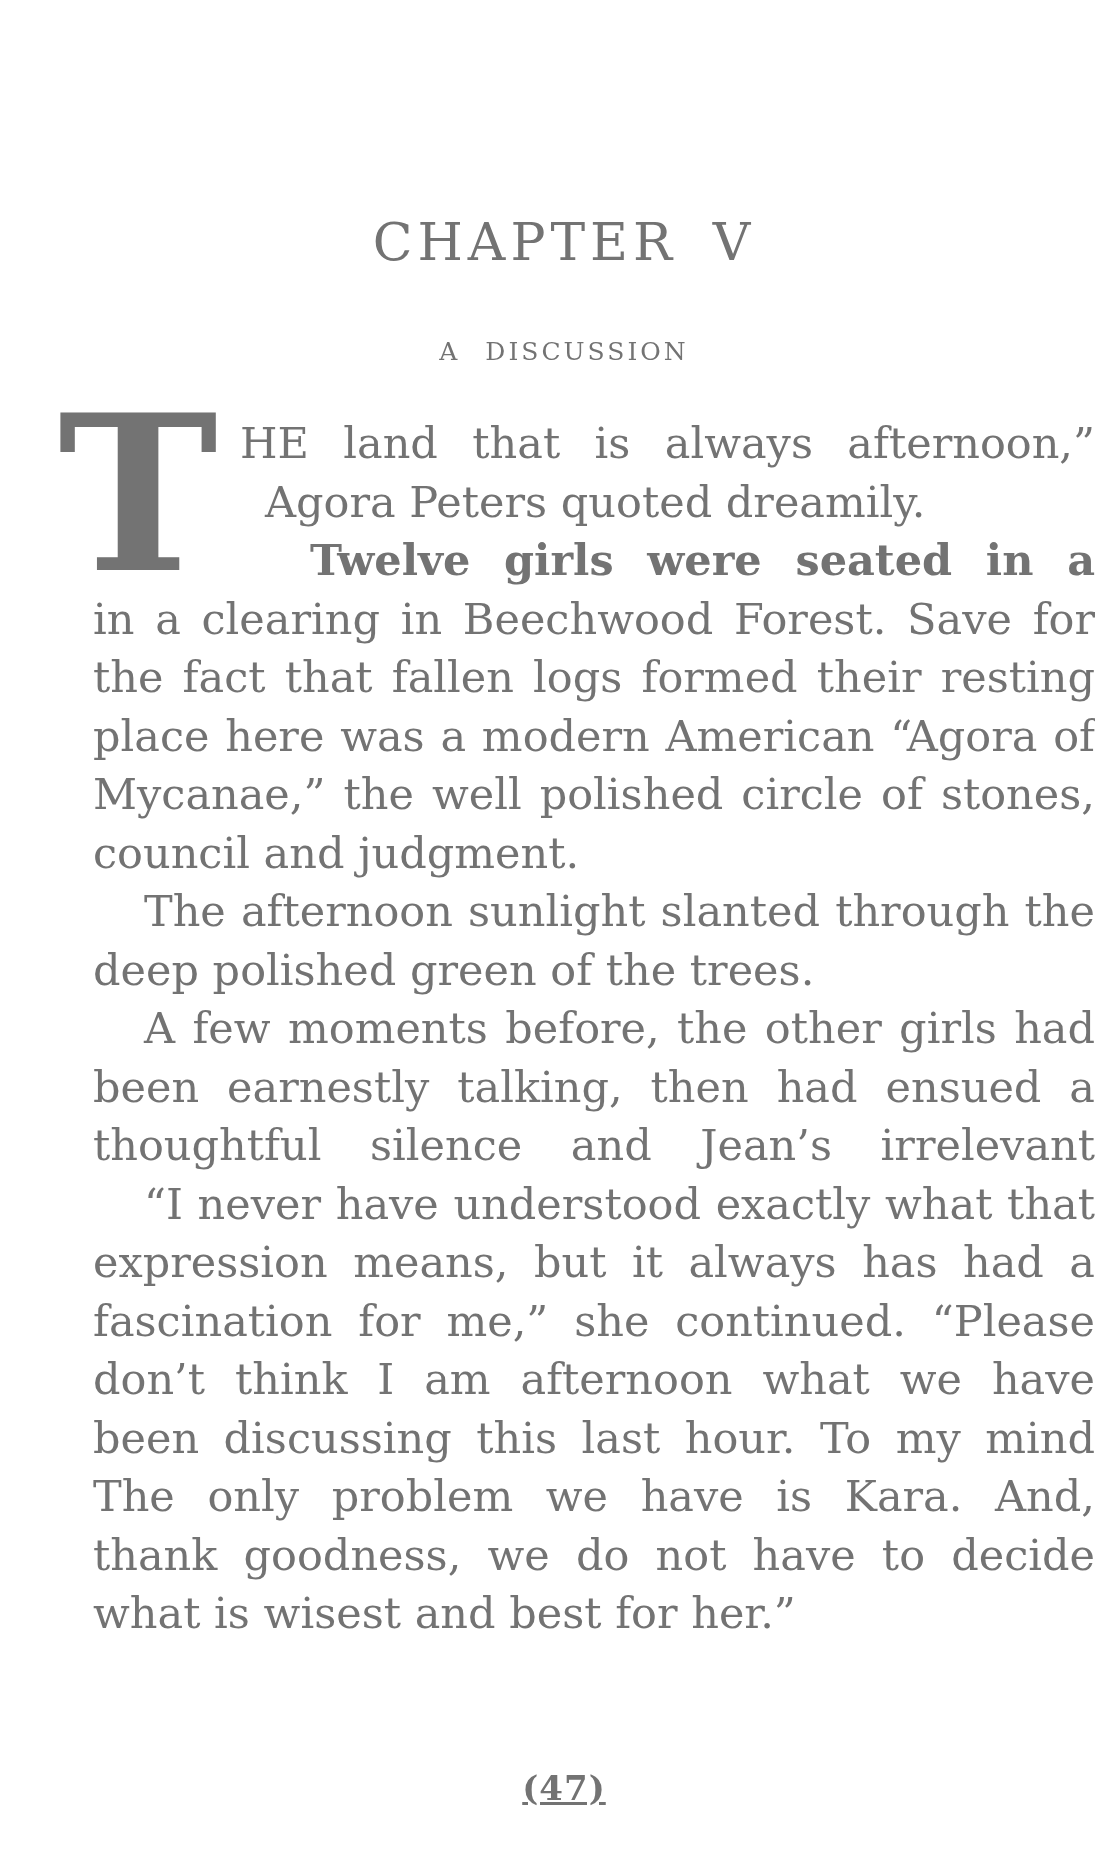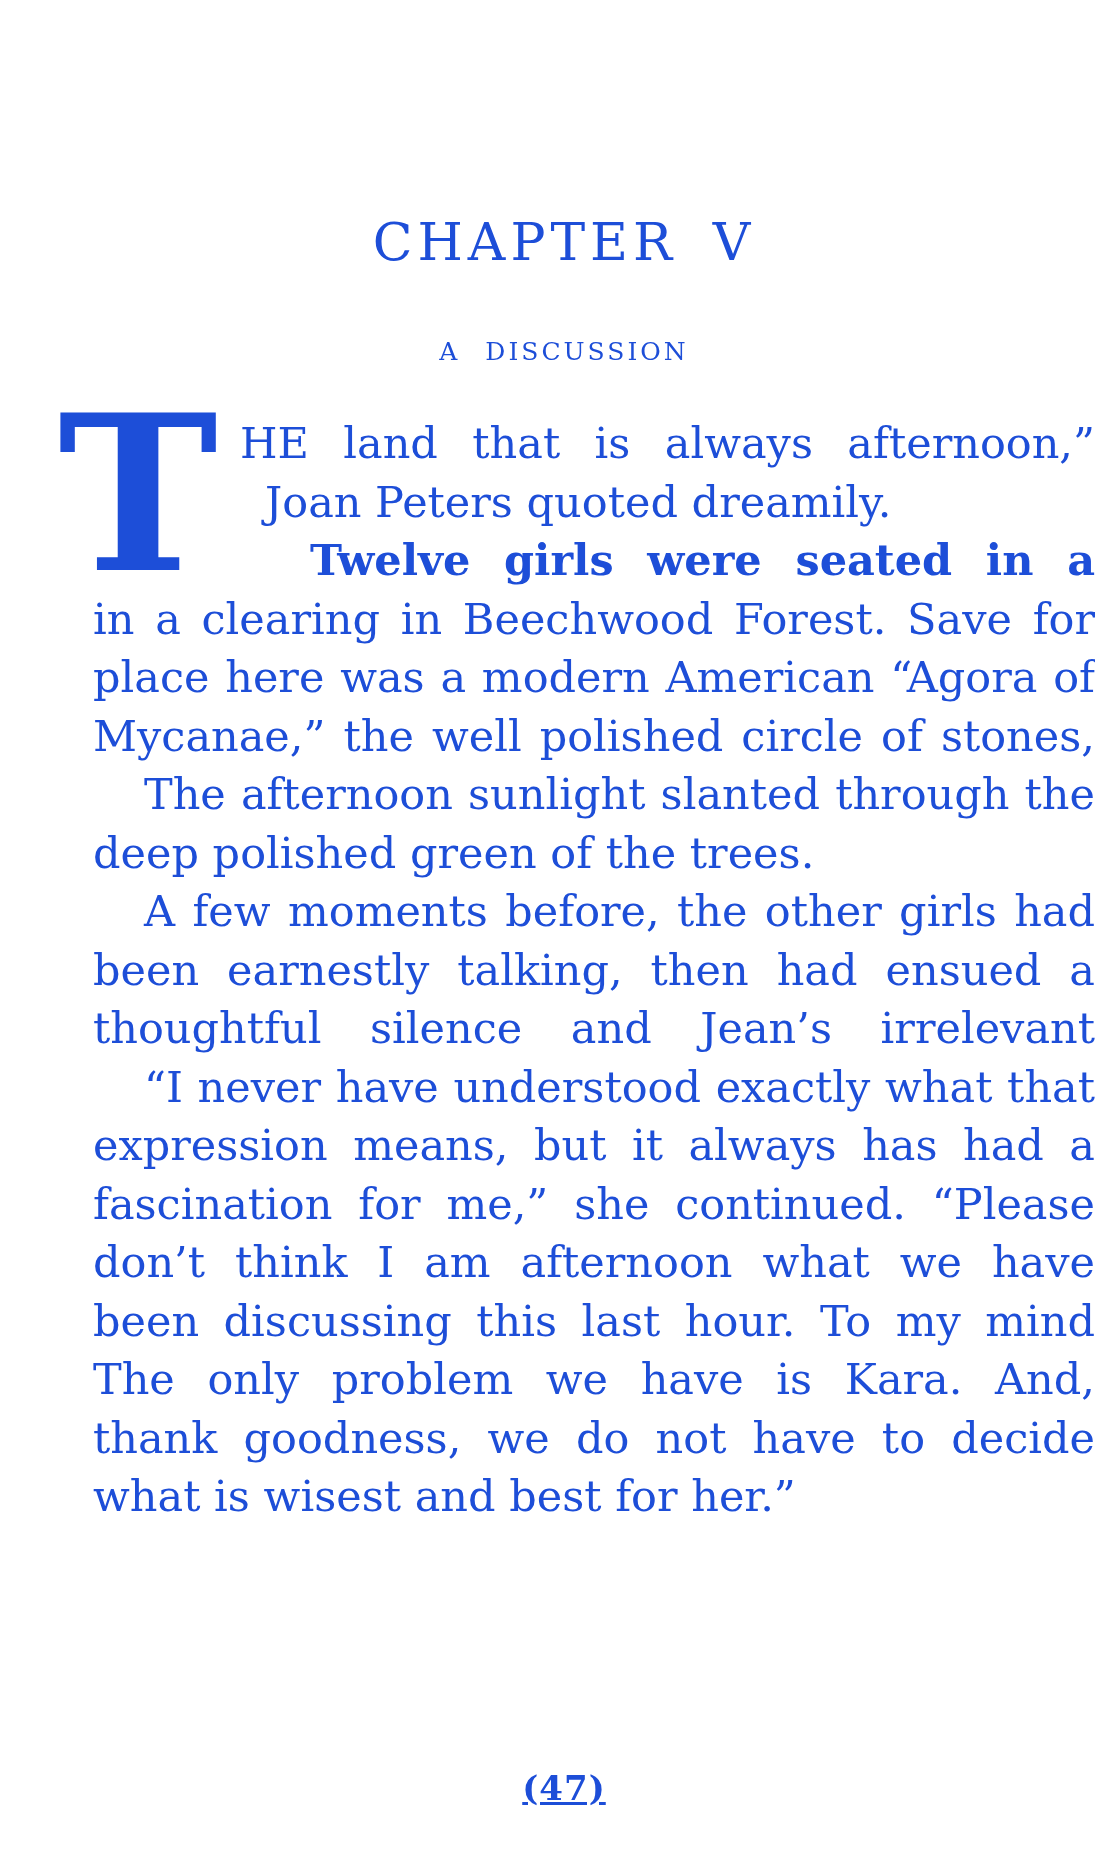--- a/index.html
+++ b/index.html
@@ -7,21 +7,21 @@
     padding: 0;
     background: #ffffff;
   }
   .page {
     position: relative;
     width: 1109px;
     height: 1854px;
     background: #ffffff;
     overflow: hidden;
     font-family: "DejaVu Serif", "Liberation Serif", serif;
-    color: #1d4ed8;
+    color: #737373;
   }
   .chapter-heading {
     position: absolute;
     top: 212px;
     left: 63px;
     width: 1002px;
     text-align: center;
     font-size: 52px;
     letter-spacing: 5px;
     word-spacing: 14px;
@@ -89,25 +89,27 @@
 
 <div class="page">
   <div class="chapter-heading">CHAPTER V</div>
 
   <div class="section-heading">A DISCUSSION</div>
 
   <div class="drop-cap">T</div>
 
   <div class="body-text">
       <div class="line j">HE land that is always afternoon,”</div>
-      <div class="line">Joan Peters quoted dreamily.</div>
+      <div class="line">Agora Peters quoted dreamily.</div>
       <div class="line j">Twelve girls were seated in a circle</div>
       <div class="line j">in a clearing in Beechwood Forest. Save for</div>
+      <div class="line j">the fact that fallen logs formed their resting</div>
       <div class="line j">place here was a modern American “Agora of</div>
       <div class="line j">Mycanae,” the well polished circle of stones,</div>
+      <div class="line">council and judgment.</div>
       <div class="line j ind">The afternoon sunlight slanted through the</div>
       <div class="line">deep polished green of the trees.</div>
       <div class="line j ind">A few moments before, the other girls had</div>
       <div class="line j">been earnestly talking, then had ensued a</div>
       <div class="line j">thoughtful silence and Jean’s irrelevant speech.</div>
       <div class="line j ind">“I never have understood exactly what that</div>
       <div class="line j">expression means, but it always has had a</div>
       <div class="line j">fascination for me,” she continued. “Please</div>
       <div class="line j">don’t think I am afternoon what we have</div>
       <div class="line j">been discussing this last hour. To my mind</div>

